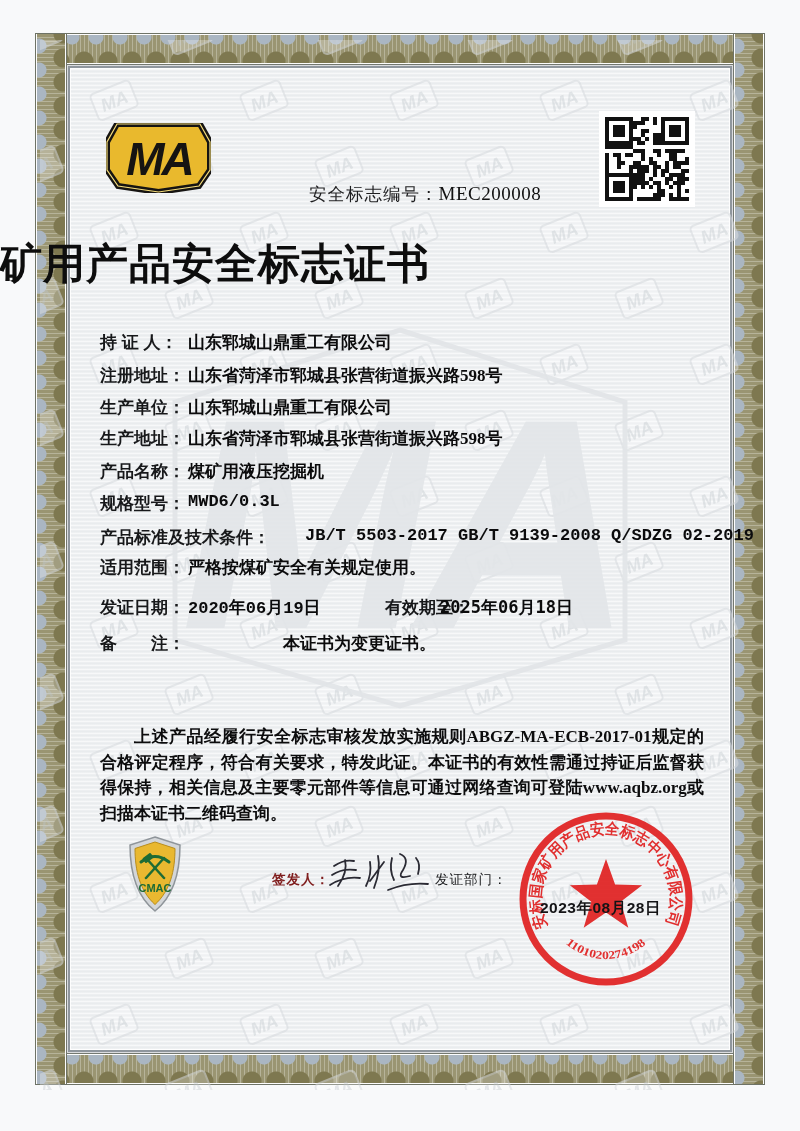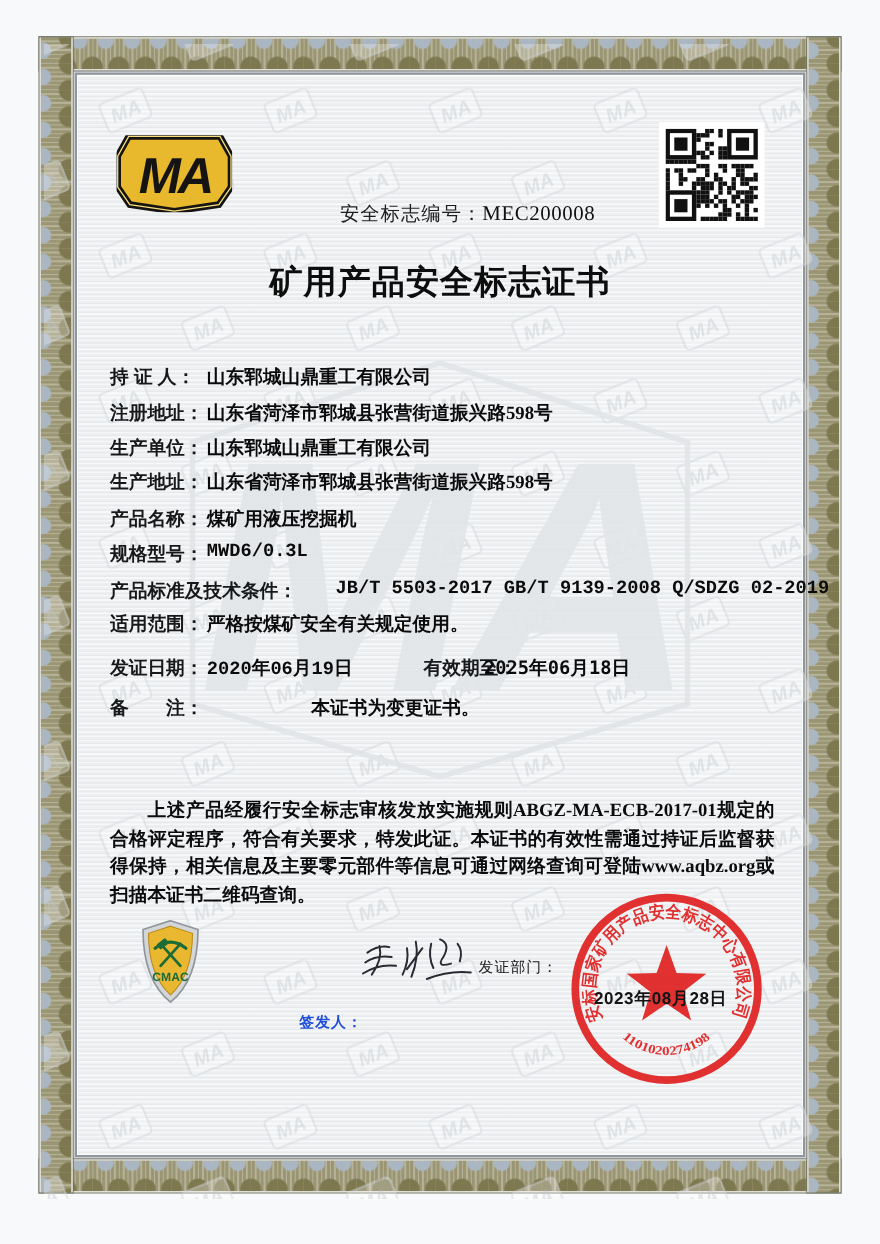--- a/index.html
+++ b/index.html
@@ -36,38 +36,38 @@
     background:#edeff1;
     background-image:repeating-linear-gradient(0deg, rgba(255,255,255,.55) 0 1px, rgba(216,221,225,.35) 2px, rgba(0,0,0,0) 3px, rgba(0,0,0,0) 4px);}
 
   .wm-layer{position:absolute;left:0;top:0;z-index:3;pointer-events:none;}
 
   
   .abs{position:absolute;z-index:4;}
   .hdr-line{left:309px;top:150px;font-size:17.5px;color:#1d1d1f;letter-spacing:1px;margin-top:32px;}
   .hdr-line .num{font-family:"Liberation Serif",serif;font-size:19px;letter-spacing:.5px;color:#111;}
   .qr-box{left:599px;top:111px;width:96px;height:96px;background:#ffffff;display:flex;align-items:center;justify-content:center;}
-  .title{left:0;top:236px;width:800px;text-align:center;font-size:30px;font-weight:900;color:#0d0d0d;letter-spacing:1px;font-family:"Liberation Sans",sans-serif;}
+  .title{left:0;top:236px;width:800px;text-align:left;font-size:42px;font-weight:900;color:#0d0d0d;letter-spacing:1px;font-family:"Liberation Sans",sans-serif;}
 
   .row{position:absolute;left:100px;width:630px;height:24px;z-index:4;font-size:17px;}
   .row .lab{position:absolute;left:0;top:0;font-weight:700;color:#17181a;white-space:nowrap;}
   .row .val{position:absolute;left:88px;top:0;color:#0b0b0c;font-family:"Liberation Serif",serif;font-weight:600;white-space:nowrap;}
   .row .val.mono{font-family:Liberation Mono, monospace;font-weight:600;letter-spacing:0;}
   .r1{top:331px;} .r2{top:364px;} .r3{top:396px;} .r4{top:427px;}
   .r5{top:460px;} .r6{top:492px;} .r7{top:526px;} .r8{top:556px;}
   .r9{top:596px;} .r10{top:632px;}
   .r7 .val{left:205px;}
   .r9 .lab2{position:absolute;left:253px;top:0;font-weight:700;color:#17181a;white-space:nowrap;margin-left:32px;}
   .r9 .val2{position:absolute;left:340px;top:0;font-family:"DejaVu Sans Mono",monospace;font-weight:600;color:#0b0b0c;white-space:nowrap;}
   .r10 .val{left:183px;}
 
   .statement{left:100px;top:724px;width:604px;font-size:17px;line-height:25.5px;
     text-align:justify;text-indent:2em;color:#0c0c0d;font-family:"Liberation Serif",serif;font-weight:600;}
 
-  .signer{left:272px;top:921px;font-size:13.5px;font-weight:700;color:#1d4ed8;letter-spacing:1px;}
+  .signer{left:272px;top:871px;font-size:13.5px;font-weight:700;color:#7f1d1d;letter-spacing:1px;}
   .dept{left:435px;top:871px;font-size:13.5px;font-weight:400;color:#17181a;letter-spacing:1px;}
   .sig-box{left:328px;top:848px;width:108px;height:50px;}
   .cmac-box{left:127px;top:836px;width:56px;height:76px;}
   .seal-box{left:516px;top:809px;width:180px;height:180px;z-index:5;}
   .seal-date{left:540px;top:898px;font-size:15.5px;font-weight:600;color:#141416;z-index:6;letter-spacing:.5px;}
 </style>
 </head>
 <body>
 
 <div class="page">

